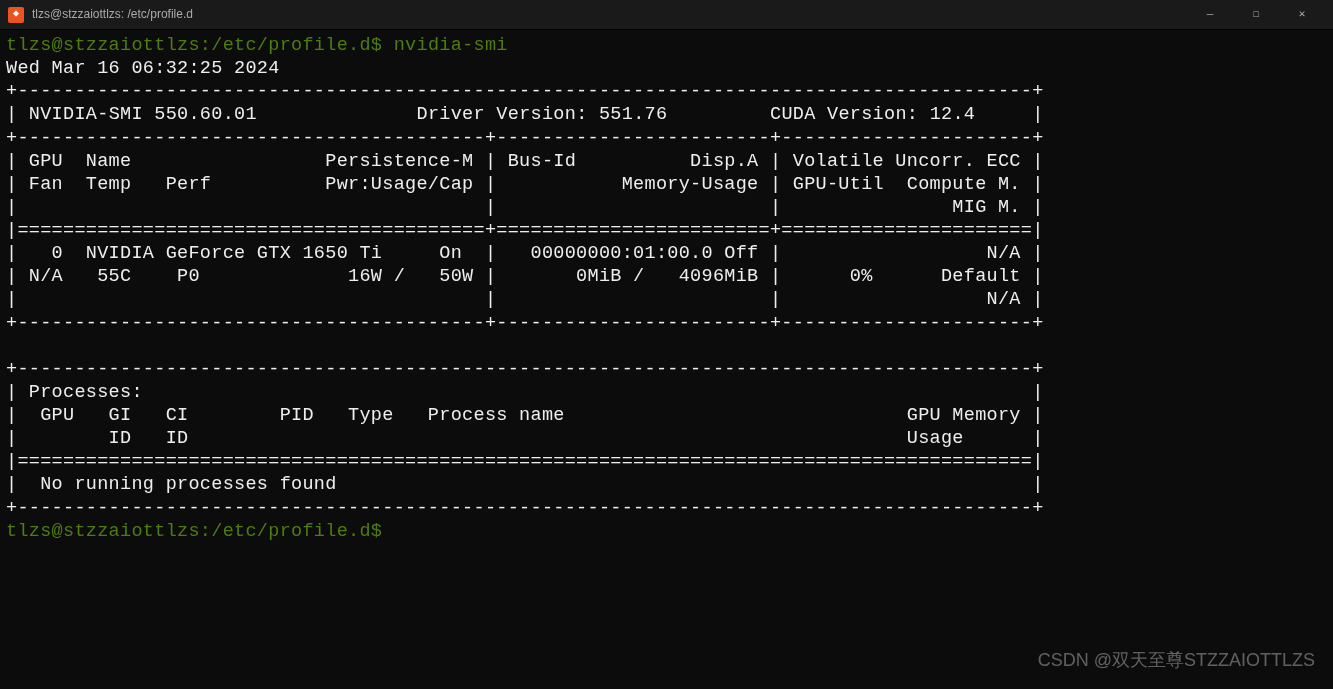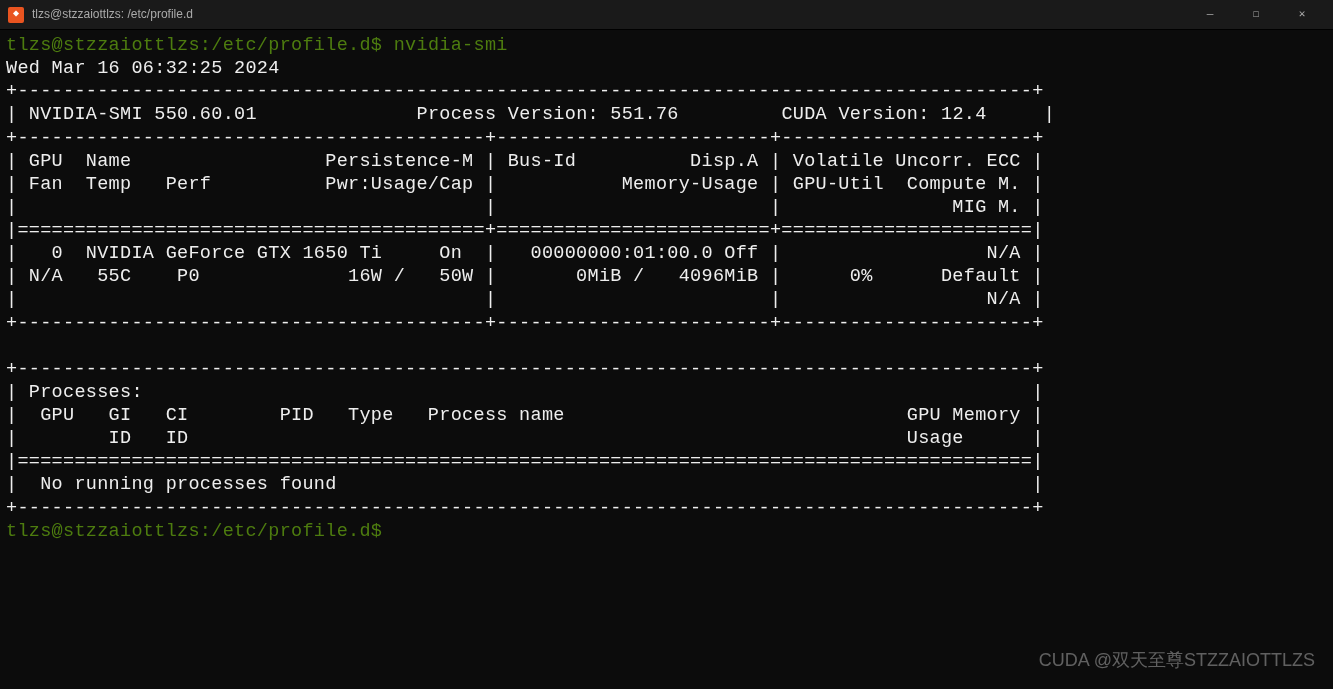--- a/index.html
+++ b/index.html
@@ -98,33 +98,33 @@
       </div>
     <div class="win-btn close">
         <span>✕</span>
       </div>
   </div>
 </div>
 
 <div class="terminal"><span class="prompt"><span>tlzs@stzzaiottlzs:/etc/profile.d$</span> <span>nvidia-smi</span></span>
 <span>Wed Mar 16 06:32:25 2024</span>
 <span>+-----------------------------------------------------------------------------------------+</span>
-<span>| <span>NVIDIA-SMI</span> <span>550.60.01</span>              <span>Process Version:</span> <span>551.76</span>         <span>CUDA Version:</span> <span>12.4</span>     |</span>
+<span>| <span>NVIDIA-SMI</span> <span>550.60.01</span>              <span>Driver Version:</span> <span>551.76</span>         <span>CUDA Version:</span> <span>12.4</span>     |</span>
 <span>+-----------------------------------------+------------------------+----------------------+</span>
 <span>| GPU  Name                 Persistence-M | Bus-Id          Disp.A | Volatile Uncorr. ECC |</span>
 <span>| Fan  Temp   Perf          Pwr:Usage/Cap |           Memory-Usage | GPU-Util  Compute M. |</span>
 <span>|                                         |                        |               MIG M. |</span>
 <span>|=========================================+========================+======================|</span>
 <span>|   0  NVIDIA GeForce GTX 1650 Ti     On  |   00000000:01:00.0 Off |                  N/A |</span>
 <span>| N/A   55C    P0             16W /   50W |       0MiB /   4096MiB |      0%      Default |</span>
 <span>|                                         |                        |                  N/A |</span>
 <span>+-----------------------------------------+------------------------+----------------------+</span>
 
 <span>+-----------------------------------------------------------------------------------------+</span>
 <span>| Processes:                                                                              |</span>
 <span>|  GPU   GI   CI        PID   Type   Process name                              GPU Memory |</span>
 <span>|        ID   ID                                                               Usage      |</span>
 <span>|=========================================================================================|</span>
 <span>|  No running processes found                                                             |</span>
 <span>+-----------------------------------------------------------------------------------------+</span>
 <span class="prompt"><span>tlzs@stzzaiottlzs:/etc/profile.d$</span> </span></div>
 
-<div class="watermark">CUDA @双天至尊STZZAIOTTLZS</div>
+<div class="watermark">CSDN @双天至尊STZZAIOTTLZS</div>
 
 </body></html>

